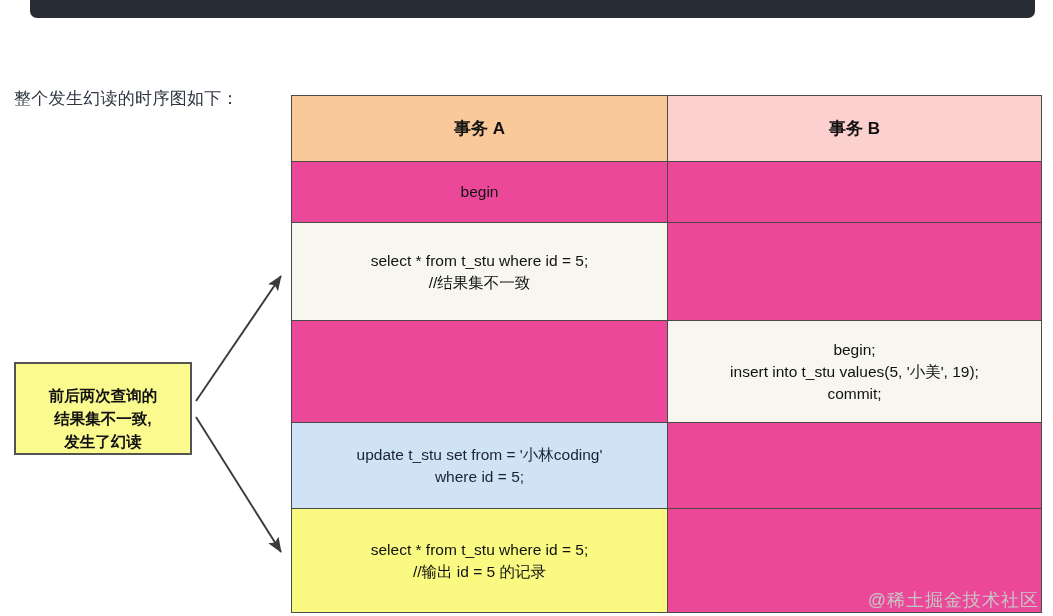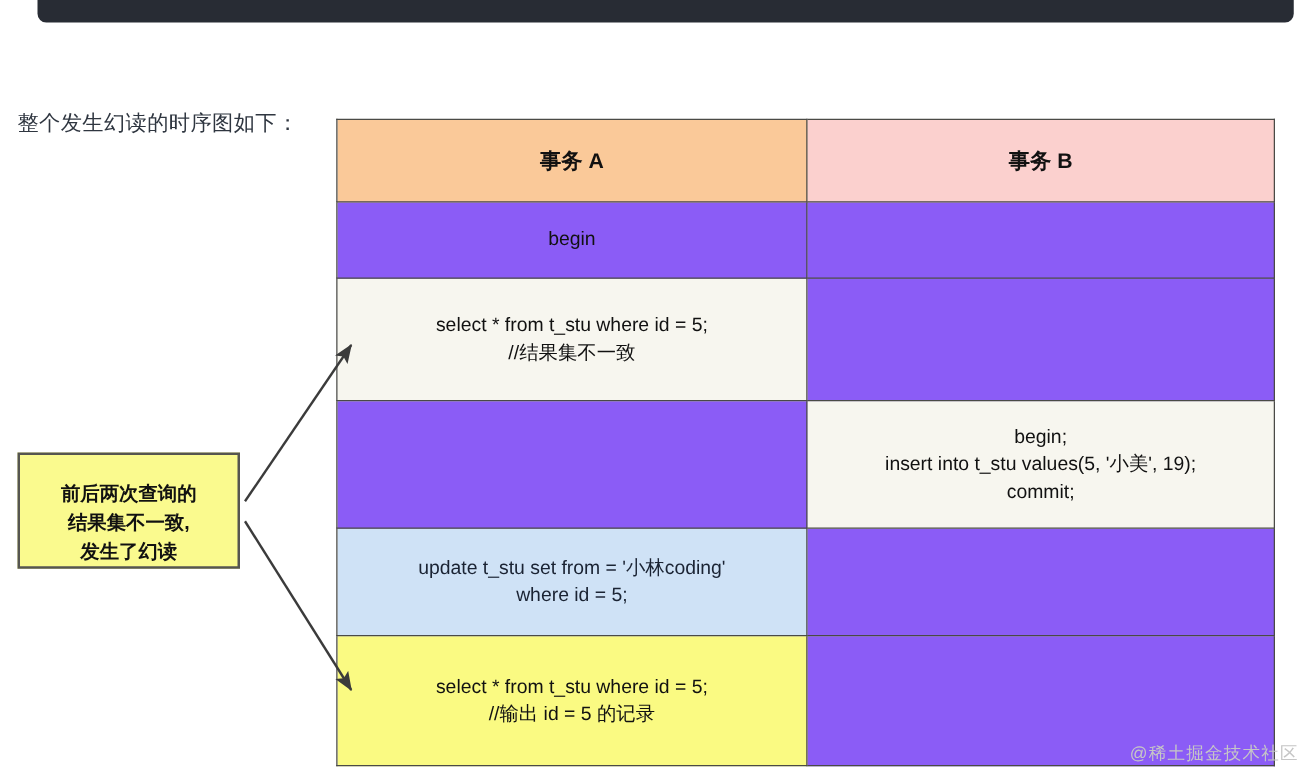--- a/index.html
+++ b/index.html
@@ -35,35 +35,35 @@
     line-height: 26px;
     color: #2f3640;
     letter-spacing: 0.3px;
     white-space: nowrap;
     margin-top: 44px;
   }
 
   
   #seq-table {
     position: absolute;
-    left: 269px; top: 95px;
+    left: 291px; top: 95px;
     width: 750px; height: 518px;
     border-collapse: collapse;
     table-layout: fixed;
   }
   #seq-table td, #seq-table th {
     border: 1px solid #4a4a46;
     text-align: center;
     vertical-align: middle;
     padding: 4px 8px;
     font-size: 15.5px;
     line-height: 22px;
     color: #111111;
     font-weight: normal;
-    background: #8b5cf6;
+    background: #ec4899;
   }
   #seq-table .col-a { width: 376px; }
   #seq-table .col-b { width: 374px; }
 
   .hdr-a { background: #fac999 !important; font-size: 17px !important; font-weight: 600 !important; }
   .hdr-b { background: #fbd0ce !important; font-size: 17px !important; font-weight: 600 !important; }
   .cell-cream { background: #f7f6ef !important; }
   .cell-blue  { background: #cfe2f6 !important; color:#1a2333 !important; }
   .cell-yellow{ background: #fafa82 !important; }
 
@@ -100,21 +100,21 @@
     position: absolute;
     left: 0; top: 0;
     width: 1053px; height: 616px;
     pointer-events: none;
   }
 
   
   #watermark {
     position: absolute;
     right: 14px; bottom: 4px;
-    font-size: 14px;
+    font-size: 18px;
     color: #c6c6c6;
     letter-spacing: 1px;
     white-space: nowrap;
   }
 </style>
 </head>
 <body>
 
 <div id="page">
 

